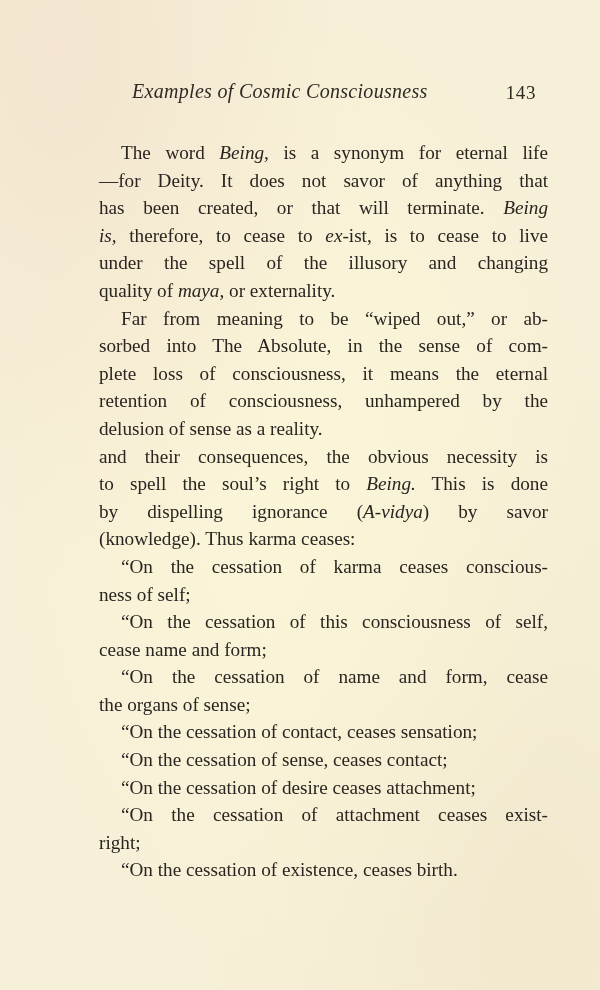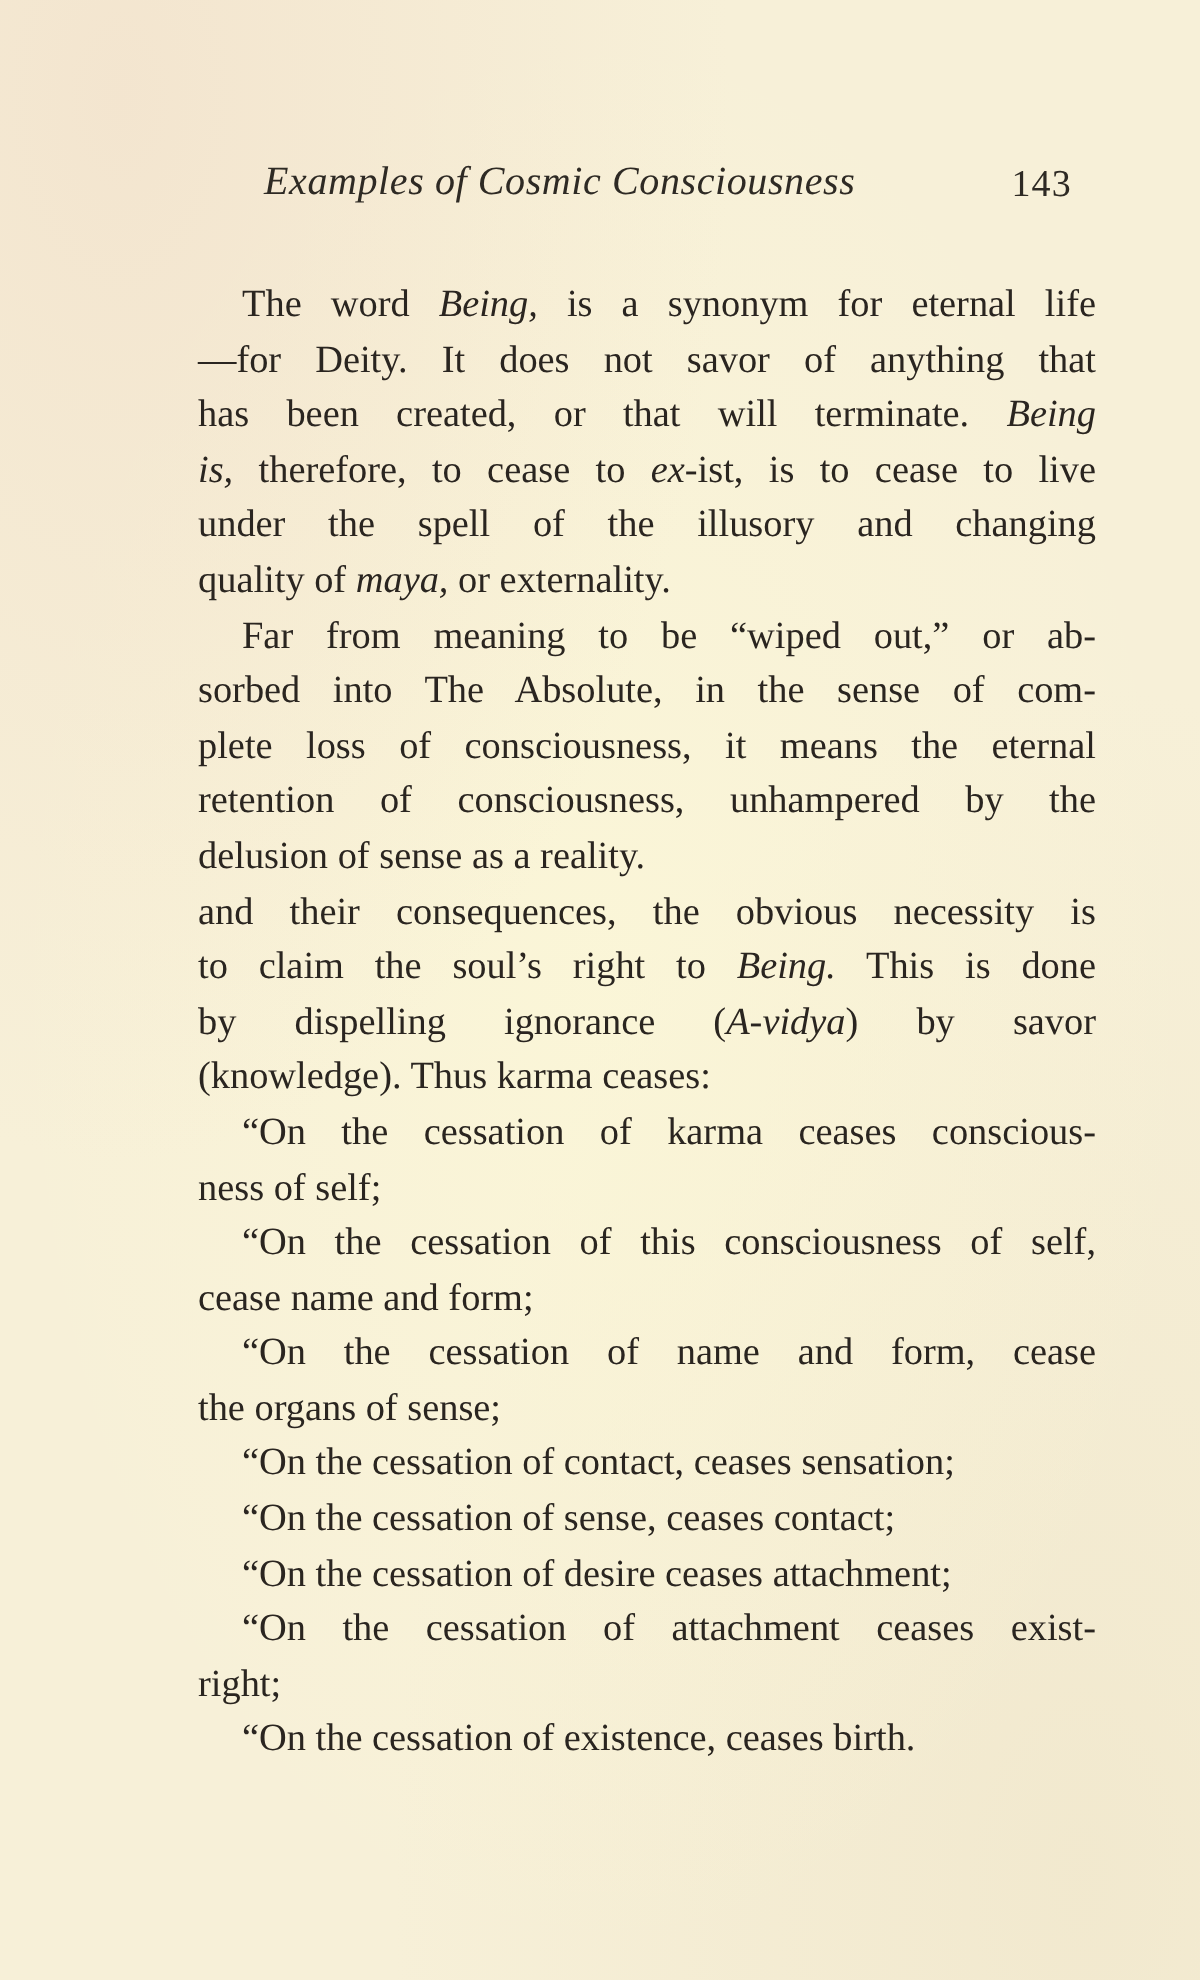--- a/index.html
+++ b/index.html
@@ -96,21 +96,21 @@
       </div>
       <div>
         <span class="line indent"><span>Far from meaning to be “wiped out,” or ab-</span></span>
         <span class="line"><span>sorbed into The Absolute, in the sense of com-</span></span>
         <span class="line"><span>plete loss of consciousness, it means the eternal</span></span>
         <span class="line"><span>retention of consciousness, unhampered by the</span></span>
         <span class="line last"><span>delusion of sense as a reality.</span></span>
       </div>
       <div>
         <span class="line"><span>and their consequences, the obvious necessity is</span></span>
-        <span class="line"><span>to claim the soul’s right to </span><em>Being.</em><span>  This is done</span></span>
+        <span class="line"><span>to spell the soul’s right to </span><em>Being.</em><span>  This is done</span></span>
         <span class="line"><span>by dispelling ignorance (</span><em>A-vidya</em><span>) by savor</span></span>
         <span class="line last"><span>(knowledge).  Thus karma ceases:</span></span>
       </div>
       <div>
         <span class="line indent"><span>“On the cessation of karma ceases conscious-</span></span>
         <span class="line last"><span>ness of self;</span></span>
       </div>
       <div>
         <span class="line indent"><span>“On the cessation of this consciousness of self,</span></span>
         <span class="line last"><span>cease name and form;</span></span>

